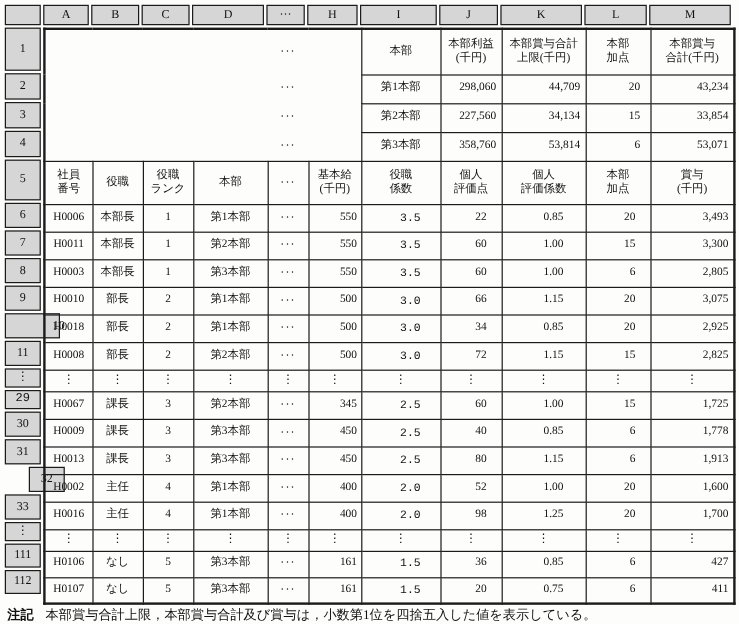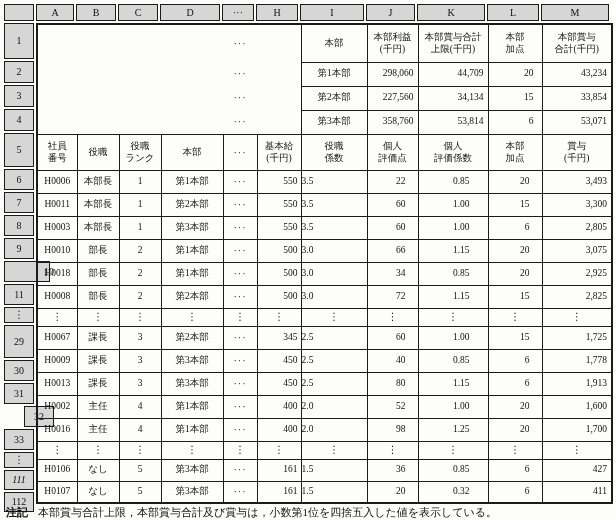--- a/index.html
+++ b/index.html
@@ -27,21 +27,21 @@
     font-size:9.5px;line-height:1.2;vertical-align:middle;
     overflow:hidden;white-space:nowrap;
   }
   td.nb{border:none;background:#fdfdfb;}
   td.hdr{text-align:center;white-space:pre-line;line-height:1.3;}
   td.ctr{text-align:center;}
   td.rt3{text-align:right;padding-right:3px;}
   td.rt4{text-align:right;padding-right:4px;}
   td.rt8{text-align:right;padding-right:8px;}
   td.rt12{text-align:right;padding-right:12px;}
-  td.rt16{text-align:left;padding-right:16px;}
+  td.rt16{text-align:right;padding-right:16px;font-family:Liberation Mono, monospace;}
   td.rt18{text-align:right;padding-right:18px;}
   td.dots{text-align:center;font-size:10px;letter-spacing:1px;}
   td.vdots{text-align:center;font-size:10px;line-height:1;}
 
   
   #note{position:absolute;left:6px;top:505px;font-size:11px;white-space:nowrap;}
   #note .lbl{font-weight:bold;margin-right:10px;}
 </style>
 </head>
 <body>
@@ -67,27 +67,27 @@
       <div class="hdrbox" style="height: 22px;">3</div>
       <div class="hdrbox" style="height: 22px;">4</div>
       <div class="hdrbox" style="height: 34px;">5</div>
       <div class="hdrbox" style="height: 21px;">6</div>
       <div class="hdrbox" style="height: 21px;">7</div>
       <div class="hdrbox" style="height: 21px;">8</div>
       <div class="hdrbox" style="height: 21px;">9</div>
       <div class="hdrbox" style="height: 21px; padding-left: 44px;">10</div>
       <div class="hdrbox" style="height: 21px;">11</div>
       <div class="hdrbox" style="height: 16px;">⋮</div>
-      <div class="hdrbox" style="height: 33px;">29</div>
+      <div class="hdrbox" style="height: 16px; font-family: Liberation Mono, monospace;">29</div>
       <div class="hdrbox" style="height: 21px;">30</div>
       <div class="hdrbox" style="height: 21px;">31</div>
       <div class="hdrbox" style="height: 21px; margin-left: 20px;">32</div>
       <div class="hdrbox" style="height: 21px;">33</div>
       <div class="hdrbox" style="height: 16px;">⋮</div>
-      <div class="hdrbox" style="height: 20px; font-style: italic;">111</div>
+      <div class="hdrbox" style="height: 20px;">111</div>
       <div class="hdrbox" style="height: 20px;">112</div>
     </div>
   <div id="grid">
     <table>
         <colgroup>
           <col style="width: 40px;">
           <col style="width: 42px;">
           <col style="width: 42px;">
           <col style="width: 62px;">
           <col style="width: 34px;">
@@ -360,21 +360,21 @@
           </tr>
           <tr style="height: 22px;">
             <td class="ctr">H0107</td>
             <td class="ctr">なし</td>
             <td class="ctr">5</td>
             <td class="ctr">第3本部</td>
             <td class="dots">···</td>
             <td class="rt3">161</td>
             <td class="rt16">1.5</td>
             <td class="rt12">20</td>
-            <td class="rt18">0.32</td>
+            <td class="rt18">0.75</td>
             <td class="rt12">6</td>
             <td class="rt4">411</td>
           </tr>
         </tbody>
       </table>
   </div>
   <div id="note">
     <span class="lbl">注記</span><span>本部賞与合計上限，本部賞与合計及び賞与は，小数第1位を四捨五入した値を表示している。</span>
   </div>
 </div>

